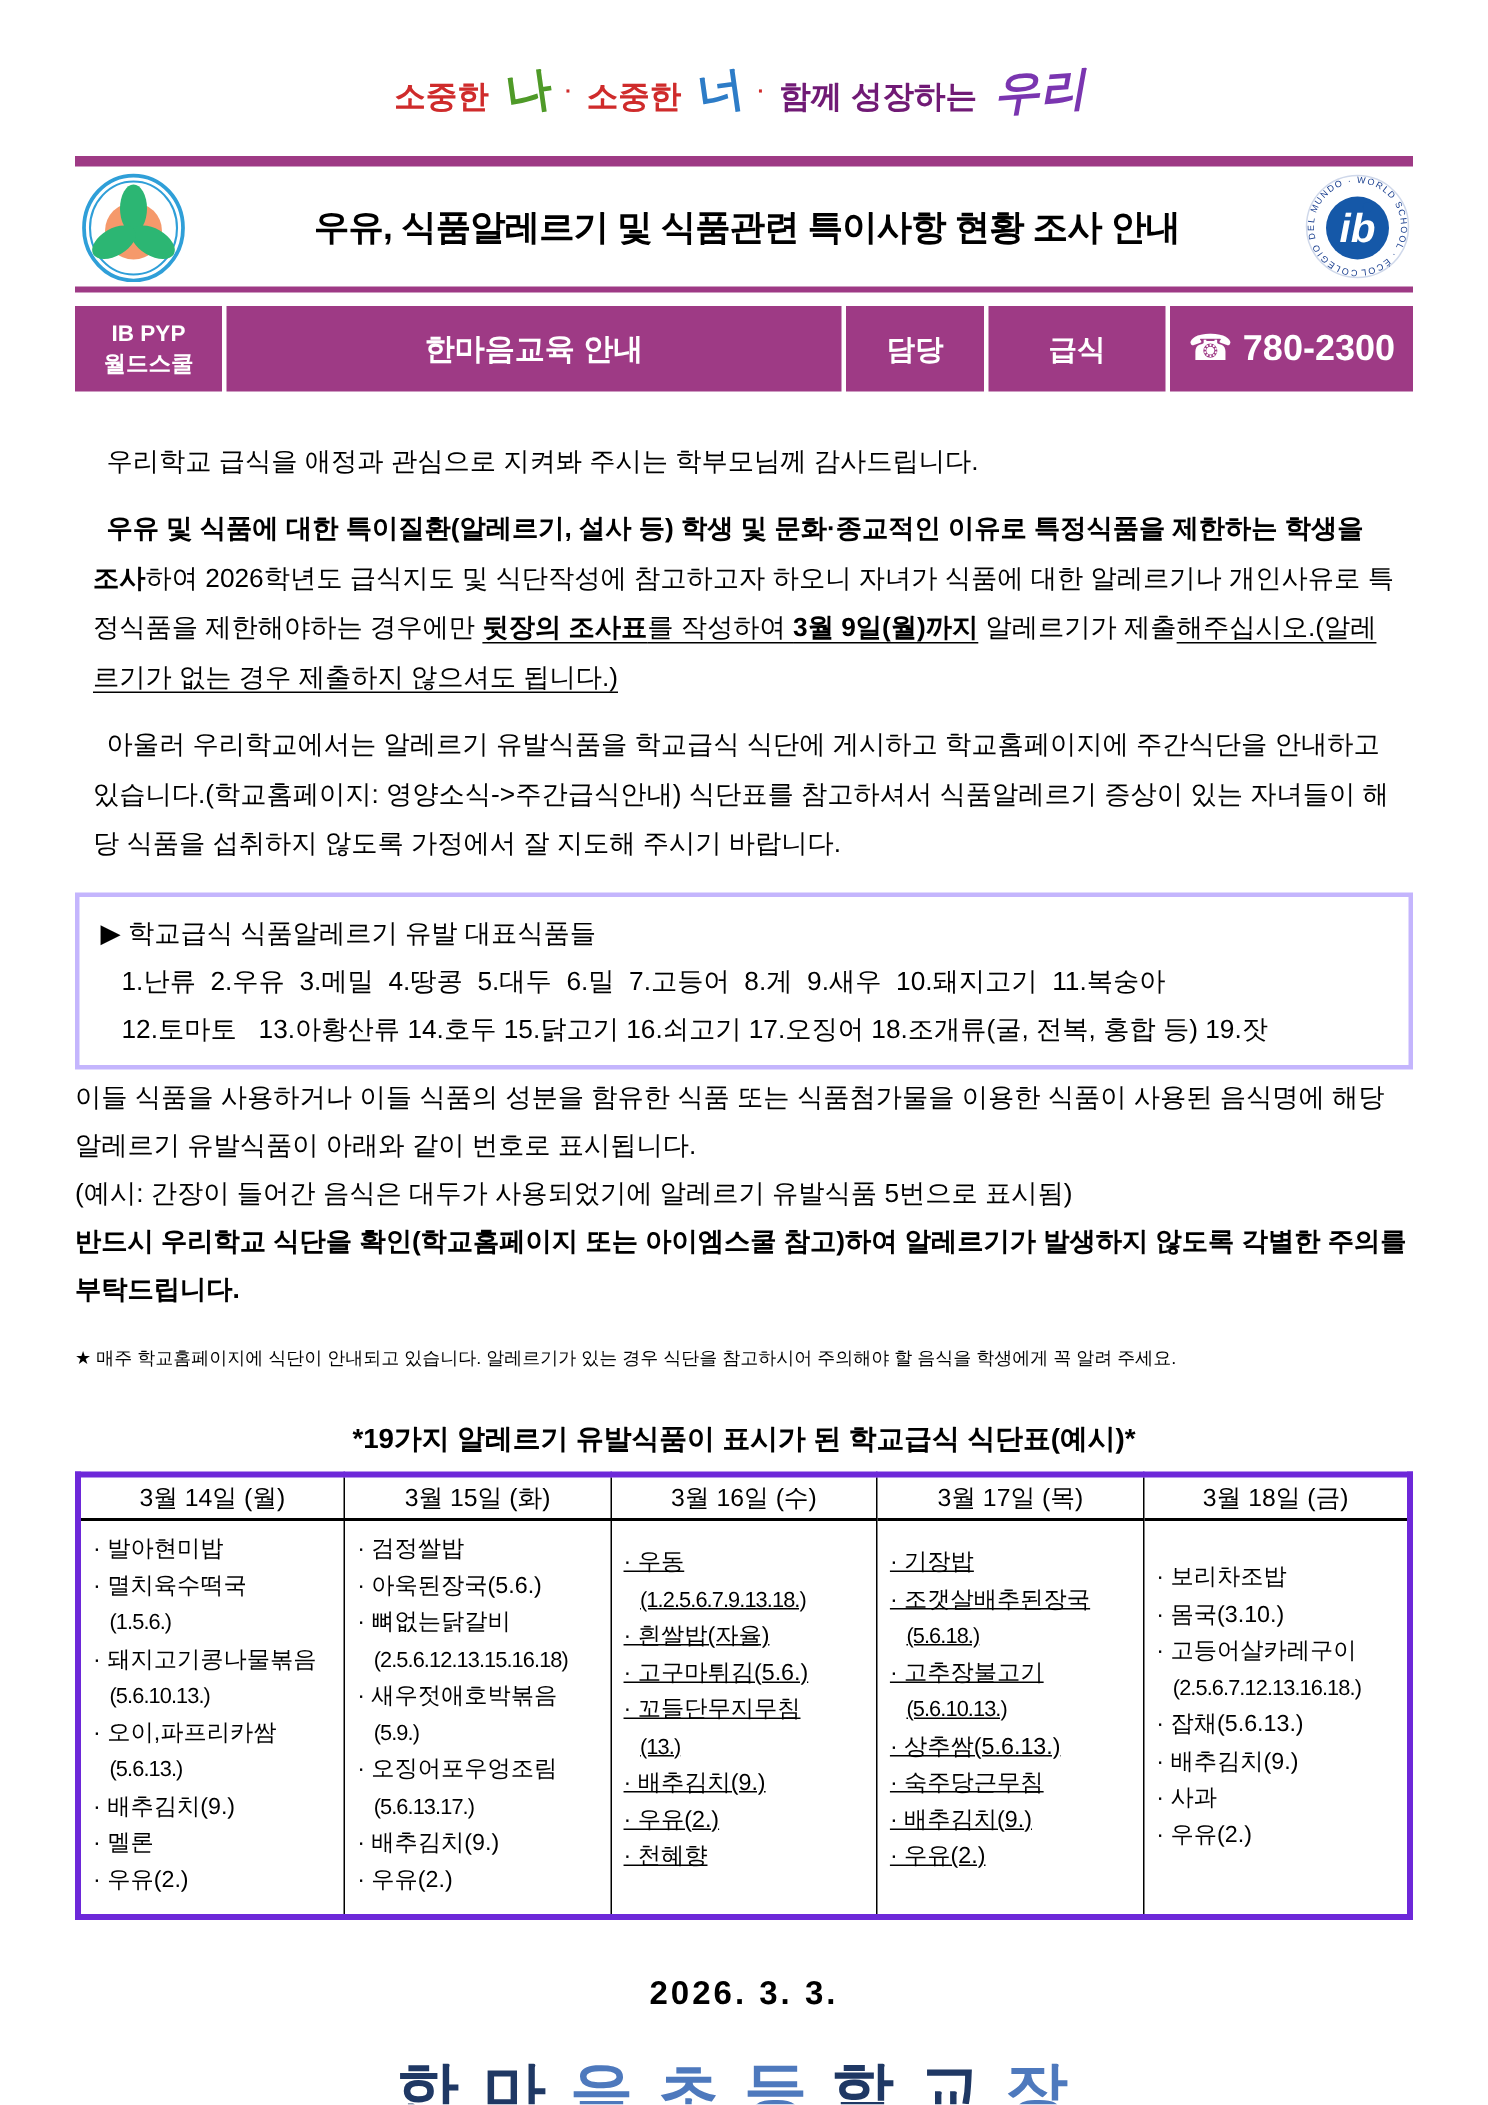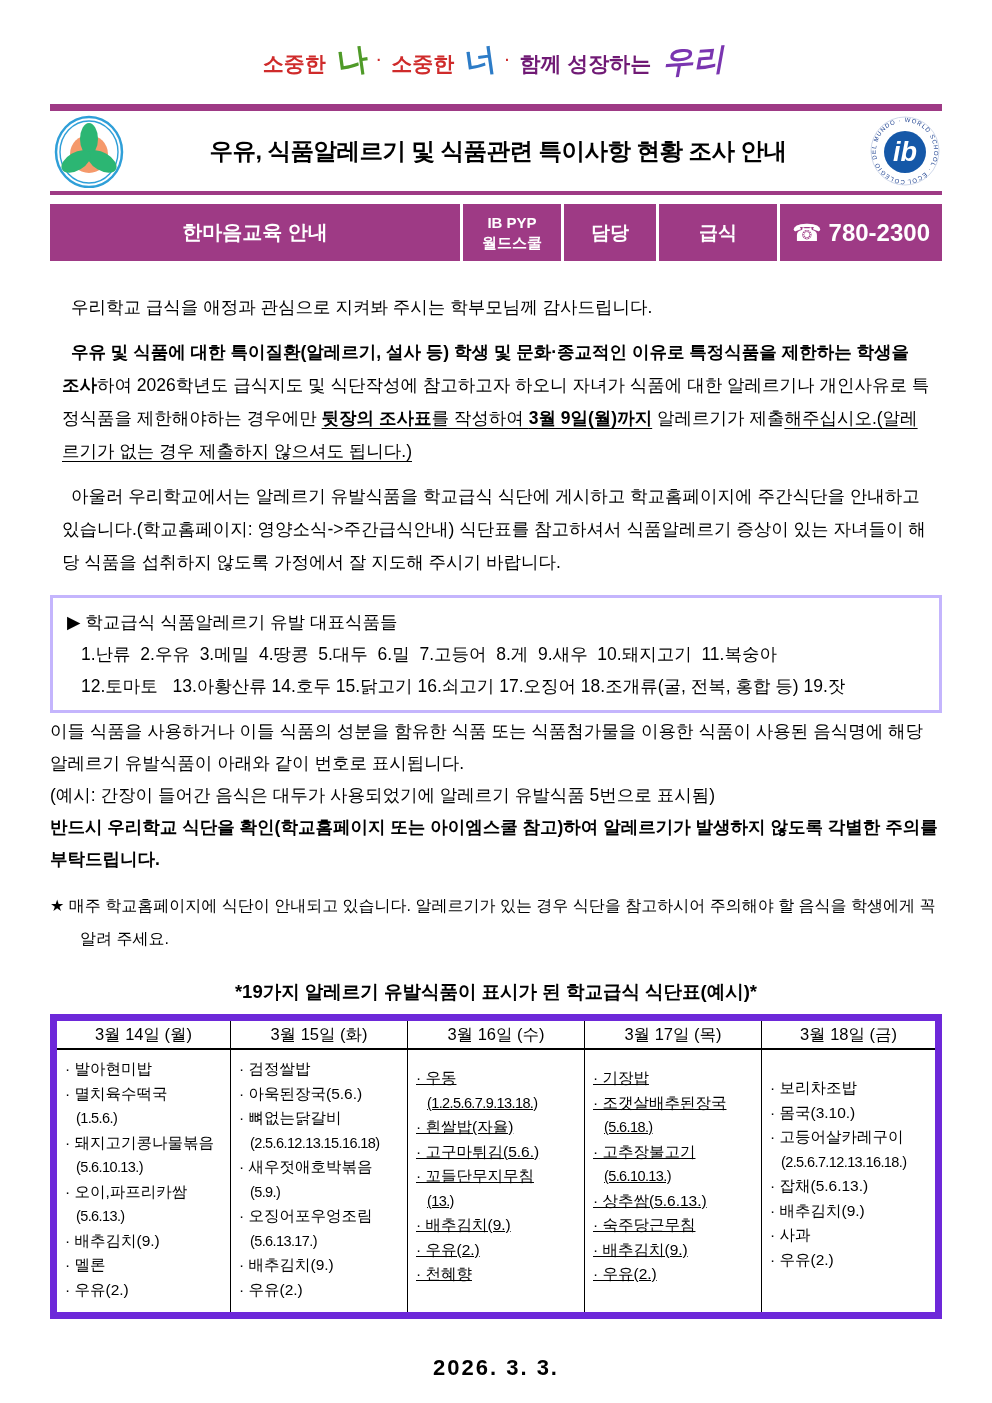--- a/index.html
+++ b/index.html
@@ -42,24 +42,24 @@
   .para{margin:12px;text-indent:9px;}
   .b{font-weight:bold;}
   .u{text-decoration:underline;text-underline-offset:4px;}
 
   .allergy-box{border:3px solid #c4b5fd;margin:16px 0 0;padding:8px 14px;line-height:32px;font-size:17.5px;}
   .allergy-box .items{white-space:pre-wrap;}
 
   .notice{margin-top:2px;font-size:17.5px;line-height:32px;}
   .notice p{margin:0;}
 
-  .starline{margin-top:14px;font-size:16px;line-height:33px;padding-left:30px;text-indent:-30px;}
+  .starline{margin-top:14px;font-size:12px;line-height:33px;padding-left:30px;text-indent:-30px;}
 
   .menu-title{text-align:center;font-weight:bold;font-size:18.5px;margin:24px 0 10px;}
-  table.menu{width:892px;border-collapse:collapse;table-layout:fixed;border:7px solid #6d28d9;}
+  table.menu{width:892px;border-collapse:collapse;table-layout:fixed;border:4px solid #6d28d9;}
   table.menu th{border:1px solid #000;border-bottom:2px solid #000;height:27px;font-size:16.5px;font-weight:normal;padding:0;}
   table.menu td{border:1px solid #000;vertical-align:top;padding:7px 6px 10px 8px;font-size:15.5px;line-height:24.5px;}
   table.menu td.day-col-3,table.menu td.day-col-4{padding-top:16px;text-decoration:underline;}
   table.menu td.day-col-5{padding-top:26px;}
   .menu-line{white-space:nowrap;}
   .menu-line.cont{padding-left:11px;font-size:14.5px;letter-spacing:-0.6px;}
 
   .doc-date{text-align:center;font-weight:bold;font-size:22px;margin-top:36px;letter-spacing:2px;}
   .signature{text-align:center;margin-top:24px;font-size:42px;font-weight:bold;letter-spacing:16px;white-space:nowrap;}
 </style>
@@ -103,25 +103,25 @@
         </text>
         <circle cx="35" cy="36" r="21" fill="#1558a8"></circle>
         <text x="35" y="45" text-anchor="middle" font-size="27" font-weight="bold" font-style="italic" fill="#ffffff">ib</text>
         <circle cx="42" cy="22" r="3.4" fill="#1558a8"></circle>
       </svg>
     </div>
 
     <div class="rule thin"></div>
 
     <div class="banner">
-      <div class="bcell b2">한마음교육 안내</div>
       <div class="bcell b1">
         <div>IB PYP</div>
         <div>월드스쿨</div>
       </div>
+      <div class="bcell b2">한마음교육 안내</div>
       <div class="bcell b3">담당</div>
       <div class="bcell b4">급식</div>
       <div class="bcell b5">☎ 780-2300</div>
     </div>
 
     <div class="bodytext">
       <p class="para">우리학교 급식을 애정과 관심으로 지켜봐 주시는 학부모님께 감사드립니다.</p>
       <p class="para"><span class="b">우유 및 식품에 대한 특이질환(알레르기, 설사 등) 학생 및 문화·종교적인 이유로 특정식품을 제한하는 </span><span class="b">학생을 조사</span><span>하여 2026학년도 급식지도 및 식단작성에 참고하고자 하오니 자녀가 식품에 대한 알레르기나 개인사유로 특정식품을 제한해야하는 경우에만 </span><span class="b u">뒷장의 조사표</span><span class="u">를 작성하여 </span><span class="b u">3월 9일(월)까지</span><span> 알레르기가 제출</span><span class="u">해주십시오.(알레르기가 없는 경우 제출하지 않으셔도 됩니다.)</span></p>
       <p class="para">아울러 우리학교에서는 알레르기 유발식품을 학교급식 식단에 게시하고 학교홈페이지에 주간식단을 안내하고 있습니다.(학교홈페이지: 영양소식-&gt;주간급식안내) 식단표를 참고하셔서 식품알레르기 증상이 있는 자녀들이 해당 식품을 섭취하지 않도록 가정에서 잘 지도해 주시기 바랍니다.</p>
     </div>

